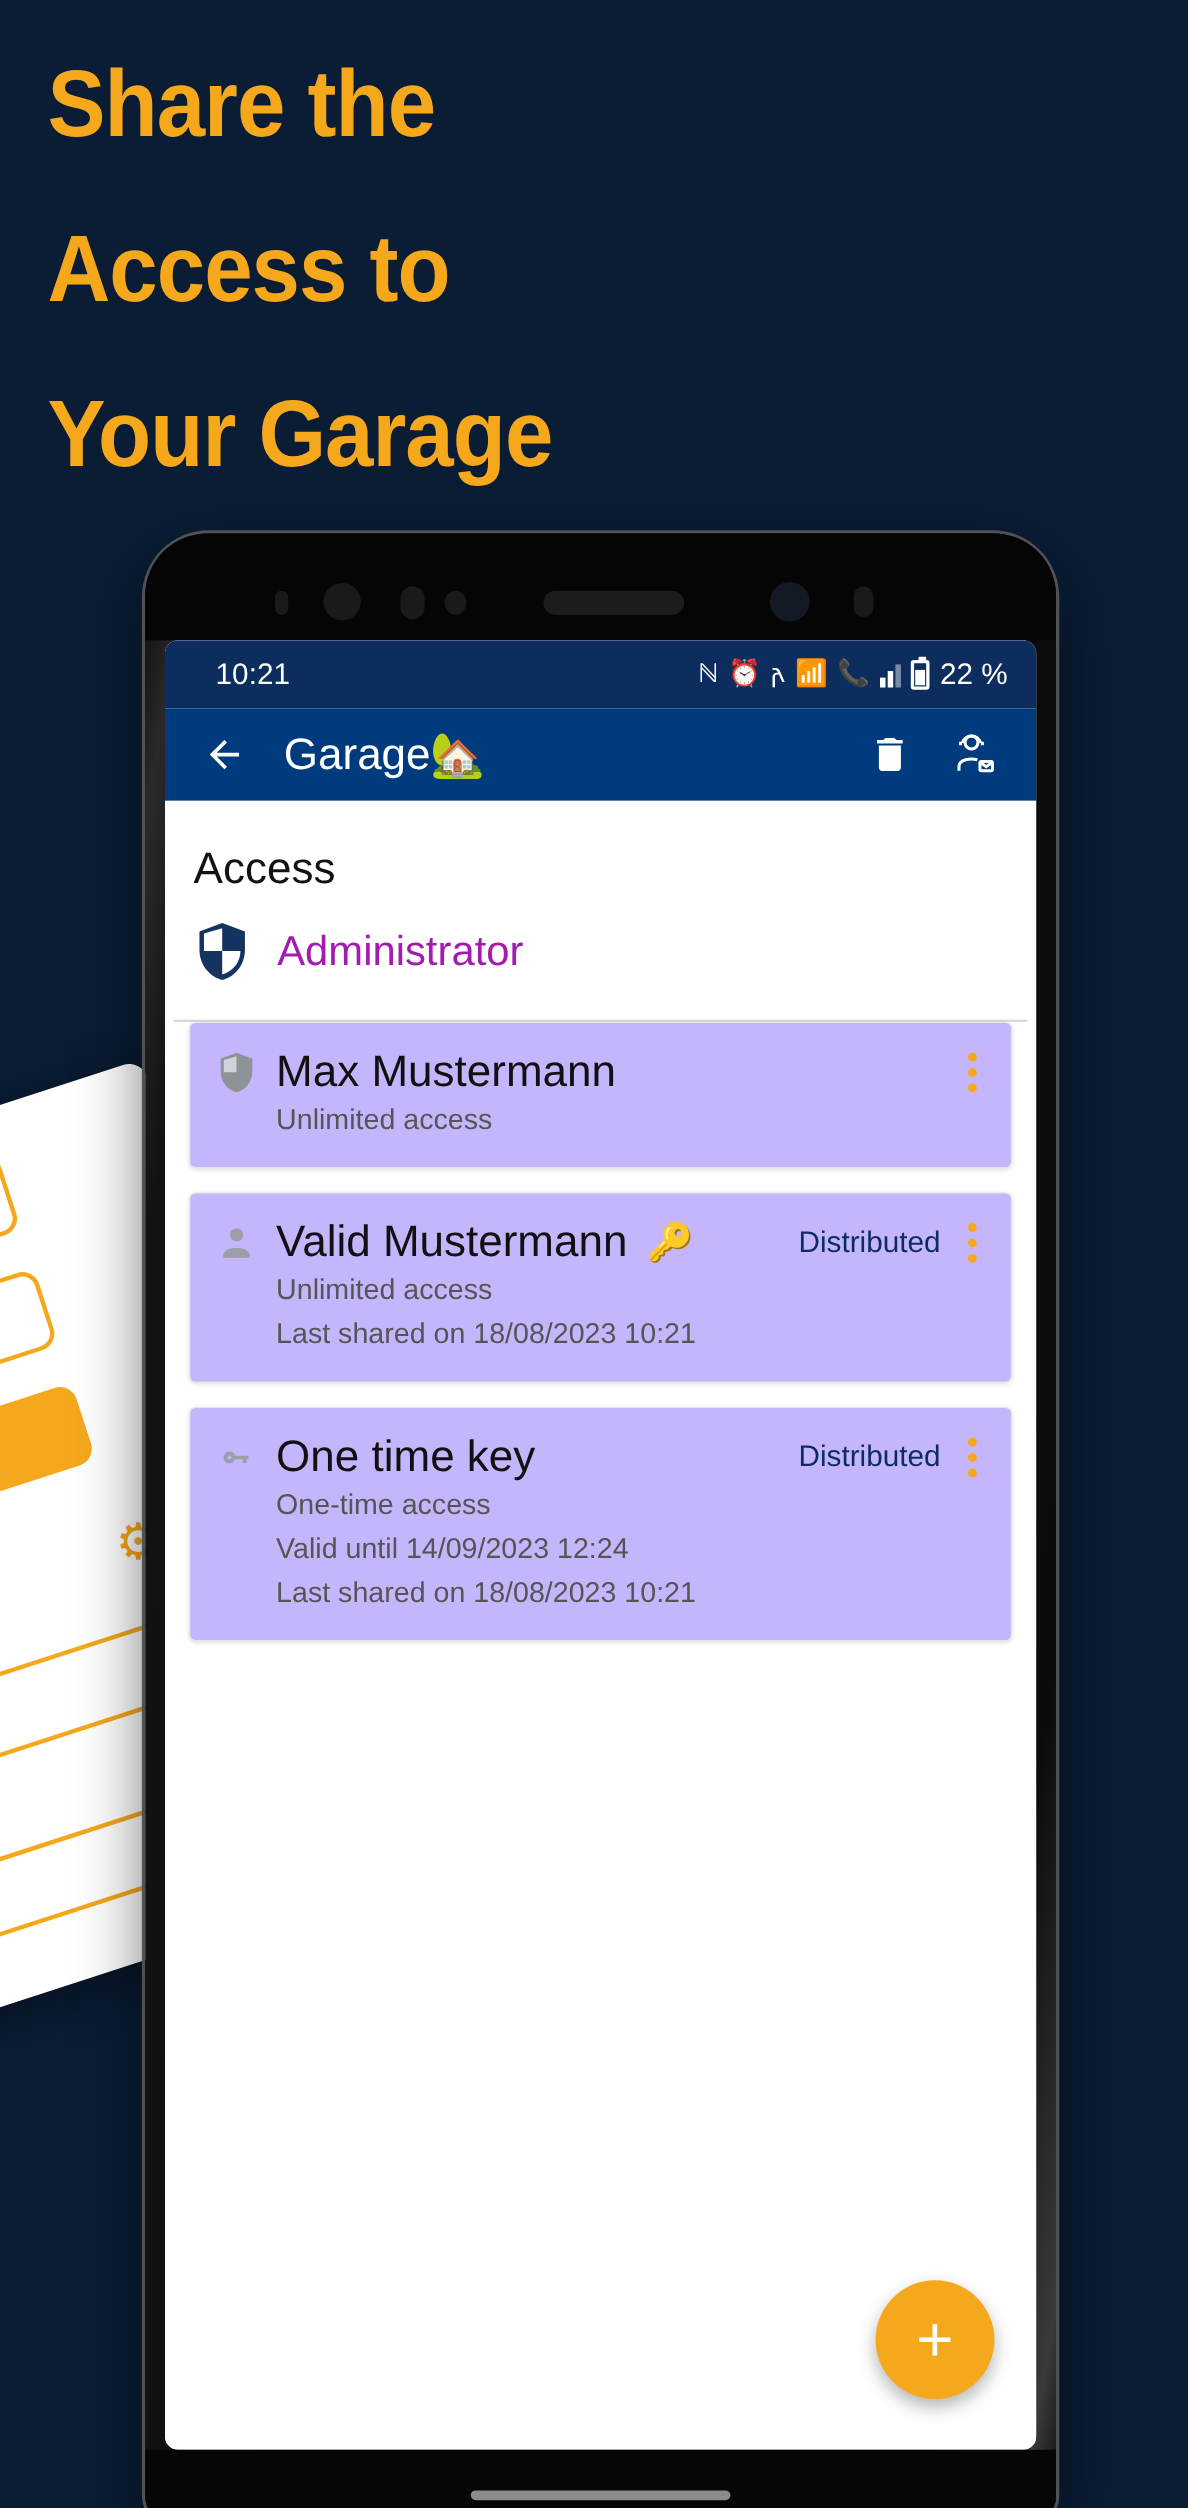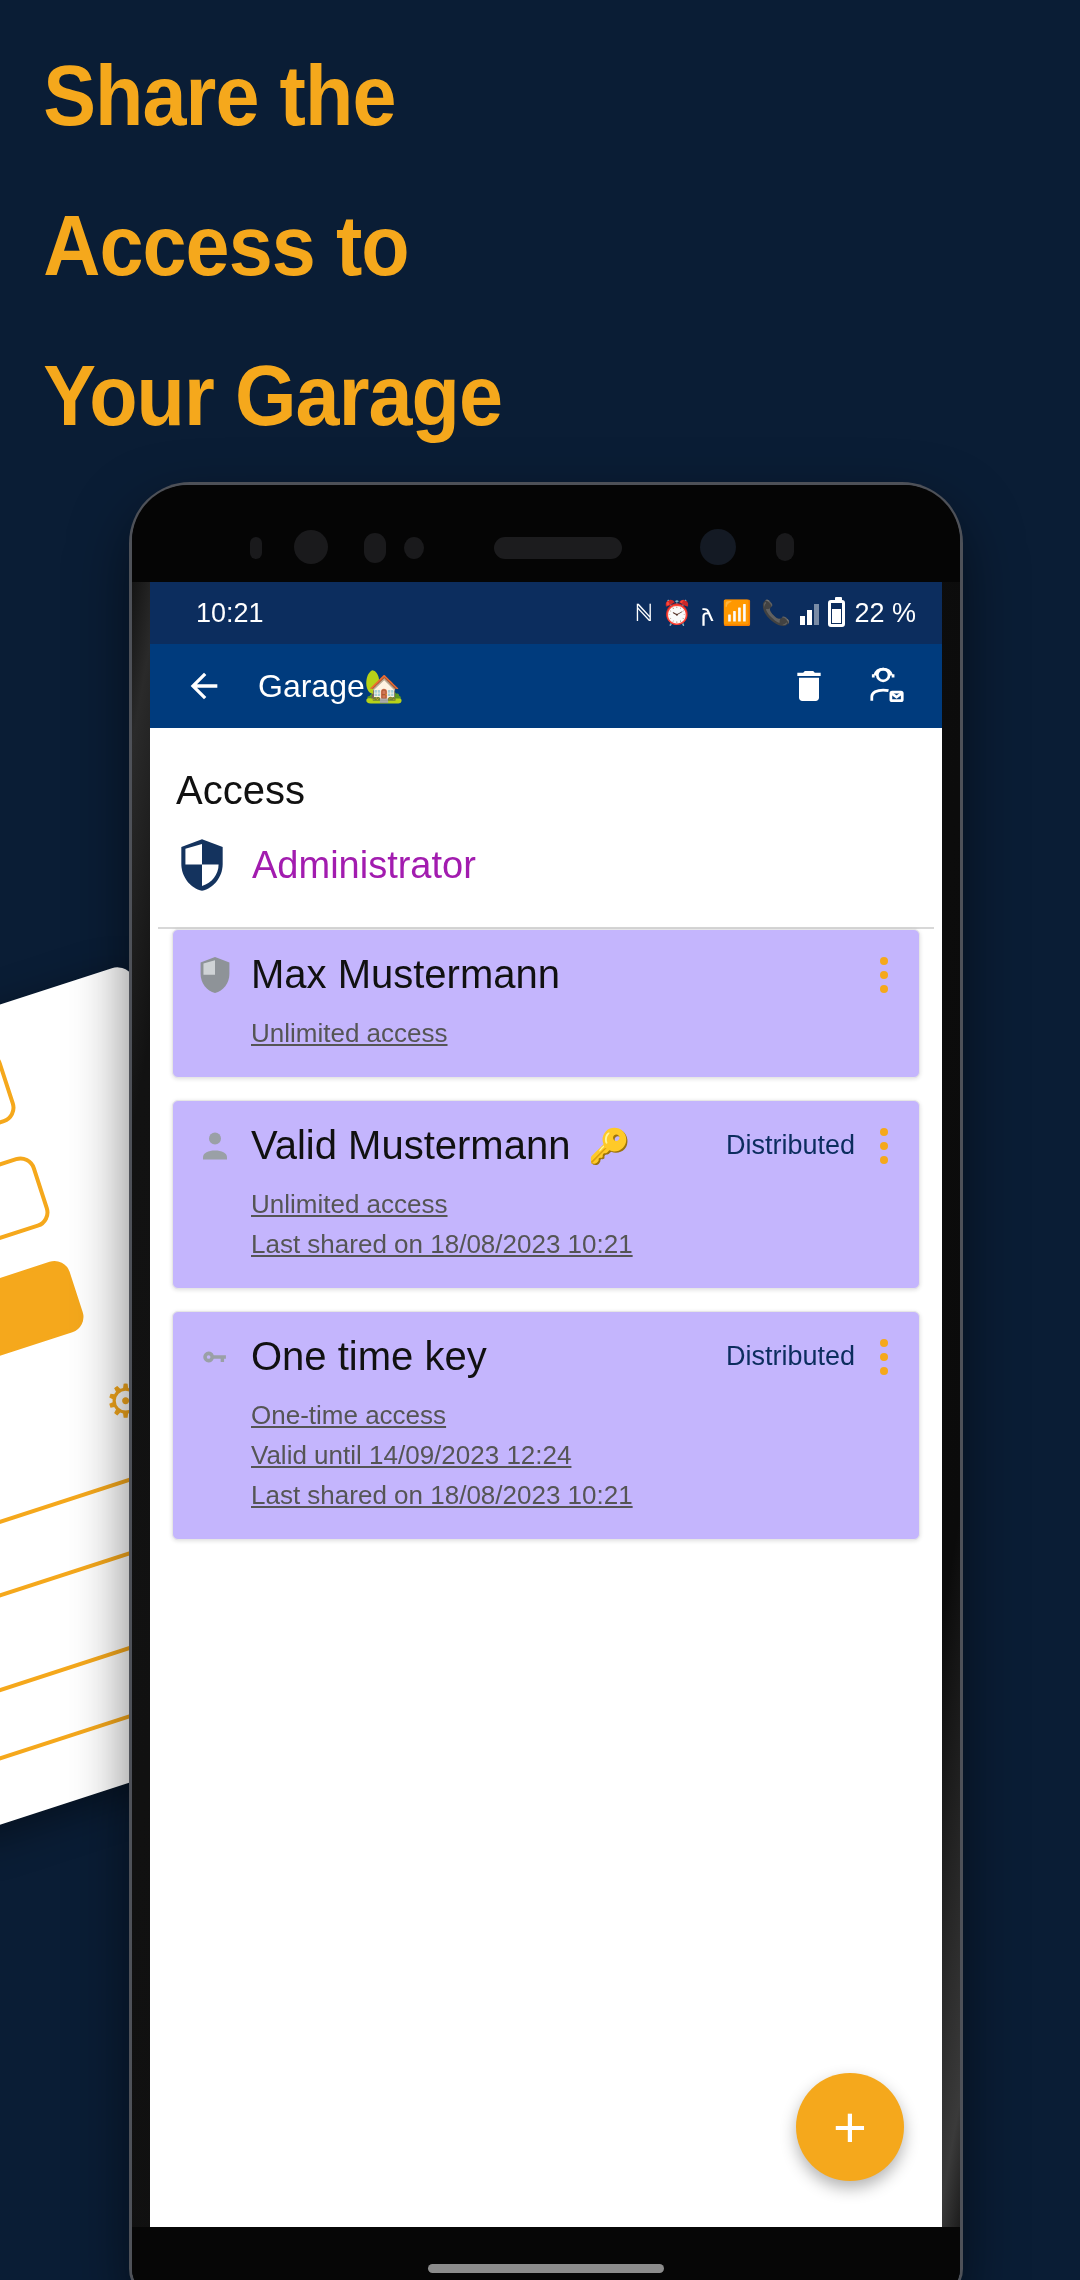--- a/index.html
+++ b/index.html
@@ -77,21 +77,21 @@
   #sensor-d{ left:272px; top:52px; width:20px; height:22px; }
   #earpiece{
     position:absolute; left:362px; top:52px; width:128px; height:22px;
     background:#1c1c1e; border-radius:11px;
   }
   #front-camera{ left:568px; top:44px; width:36px; height:36px; background:#141a24; }
   #sensor-e{ left:644px; top:48px; width:18px; height:28px; border-radius:9px;}
 
   #phone-screen{
     position:absolute; left:18px; top:97px; width:792px; height:1645px;
-    overflow:hidden; background:#ffffff;
+    overflow:hidden; background:#ffffff;border-radius:12px;
   }
   #phone-chin{
     position:absolute; left:0; bottom:0; width:100%; height:68px;
     background:#060606; border-radius:0 0 26px 26px;
   }
   #gesture-bar{
     position:absolute; left:50%; transform:translateX(-50%); bottom:22px;
     width:236px; height:9px; background:#8c8c8c; border-radius:5px;
   }
 
@@ -122,21 +122,21 @@
   #signal-bars i:nth-child(3){ height:21px; opacity:.45; }
 
   
   #app-bar{
     height:84px; background:#003B7D; color:#fff;
     display:flex; align-items:center; padding:0 24px 0 26px;
   }
   #back-button{ width:56px; height:56px; display:flex; align-items:center;
     justify-content:center; cursor:pointer; }
   #app-title{
-    font-size:32px; margin-left:26px; flex:1; display:flex; align-items:center;
+    font-size:40px; margin-left:26px; flex:1; display:flex; align-items:center;
     white-space:nowrap;
   }
   .appbar-action{ width:66px; height:66px; display:flex; align-items:center;
     justify-content:center; cursor:pointer; margin-left:10px; }
 
   
   #content{ background:#fff; height:1499px; position:relative; overflow:hidden; }
   .section-title{
     font-size:40px; color:#111; padding:40px 0 6px 26px; font-weight:normal;
   }
@@ -162,23 +162,22 @@
   .key-status{
     margin-left:auto; color:#0c2d5e; font-size:27px; padding-right:10px;
     white-space:nowrap;
   }
   .kebab{
     width:34px; display:flex; flex-direction:column; align-items:center;
     gap:6px; cursor:pointer; padding-left:4px;
   }
   .kebab span{ width:8px; height:8px; border-radius:50%; background:#F5A81C; display:block; }
   .key-sub{
-    margin-left:58px; margin-top:16px; font-size:26px; color:#555;
+    margin-left:58px; font-size:26px; color:#555;
     line-height:40px;
-    text-decoration:underline;
   }
 
   #fab{
     position:absolute; right:38px; bottom:46px; width:108px; height:108px;
     border-radius:50%; background:#F5A81C; color:#fff;
     display:flex; align-items:center; justify-content:center;
     font-size:58px; cursor:pointer; box-shadow:0 7px 16px rgba(0,0,0,.3);
     line-height:1;
   }
 </style>

